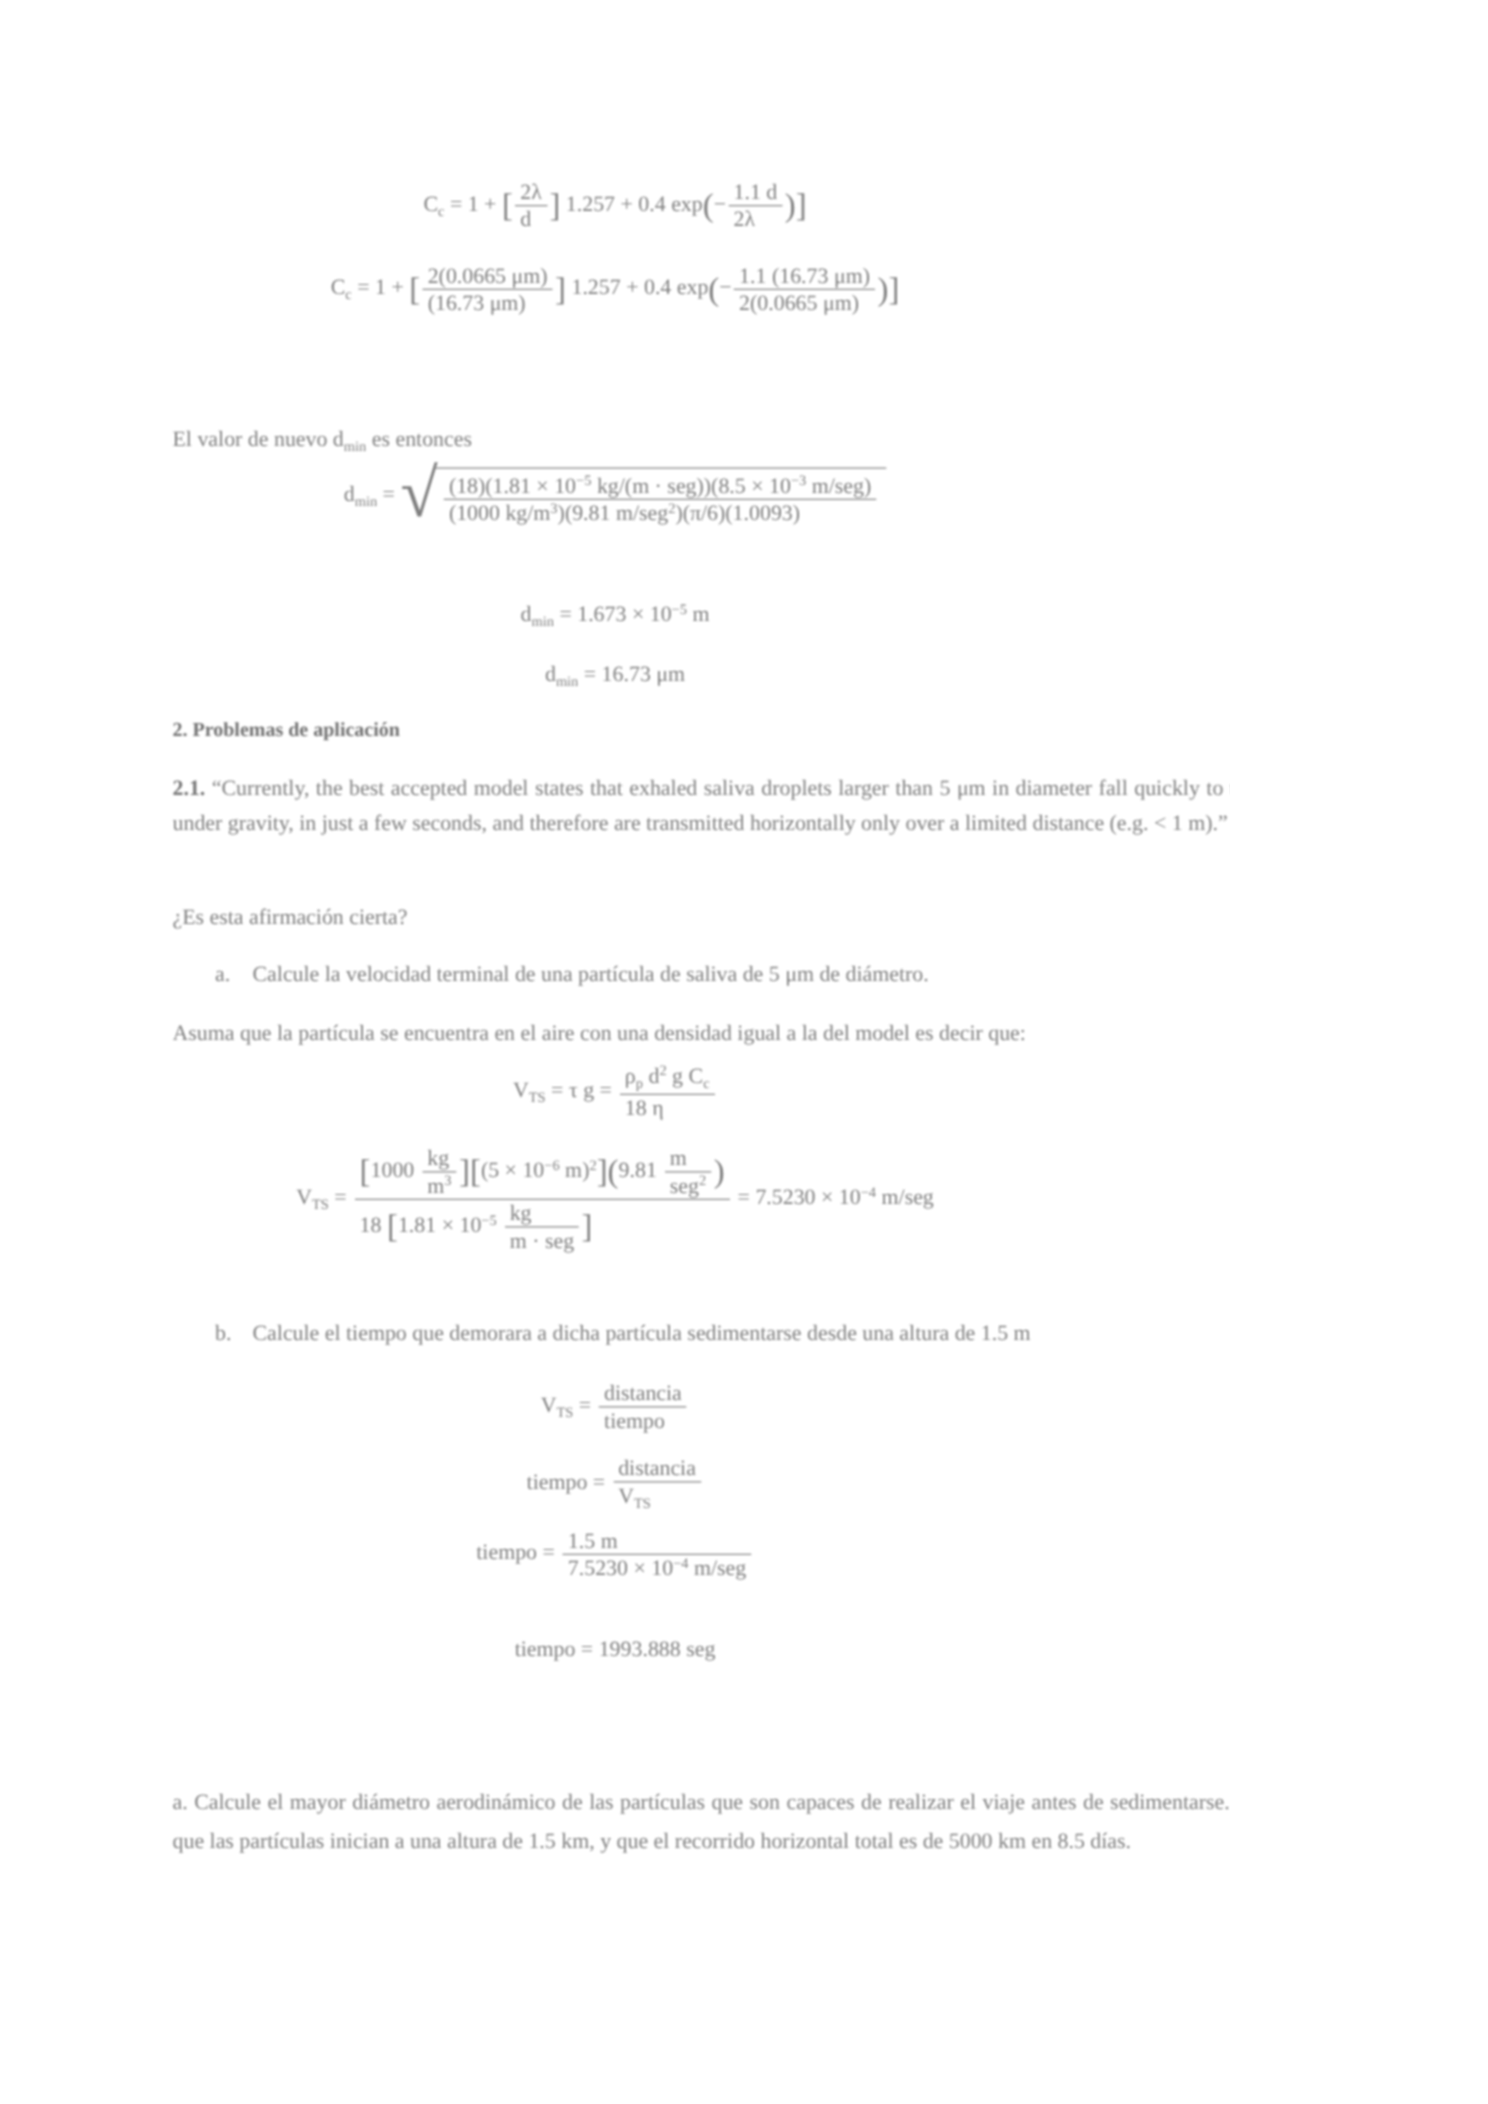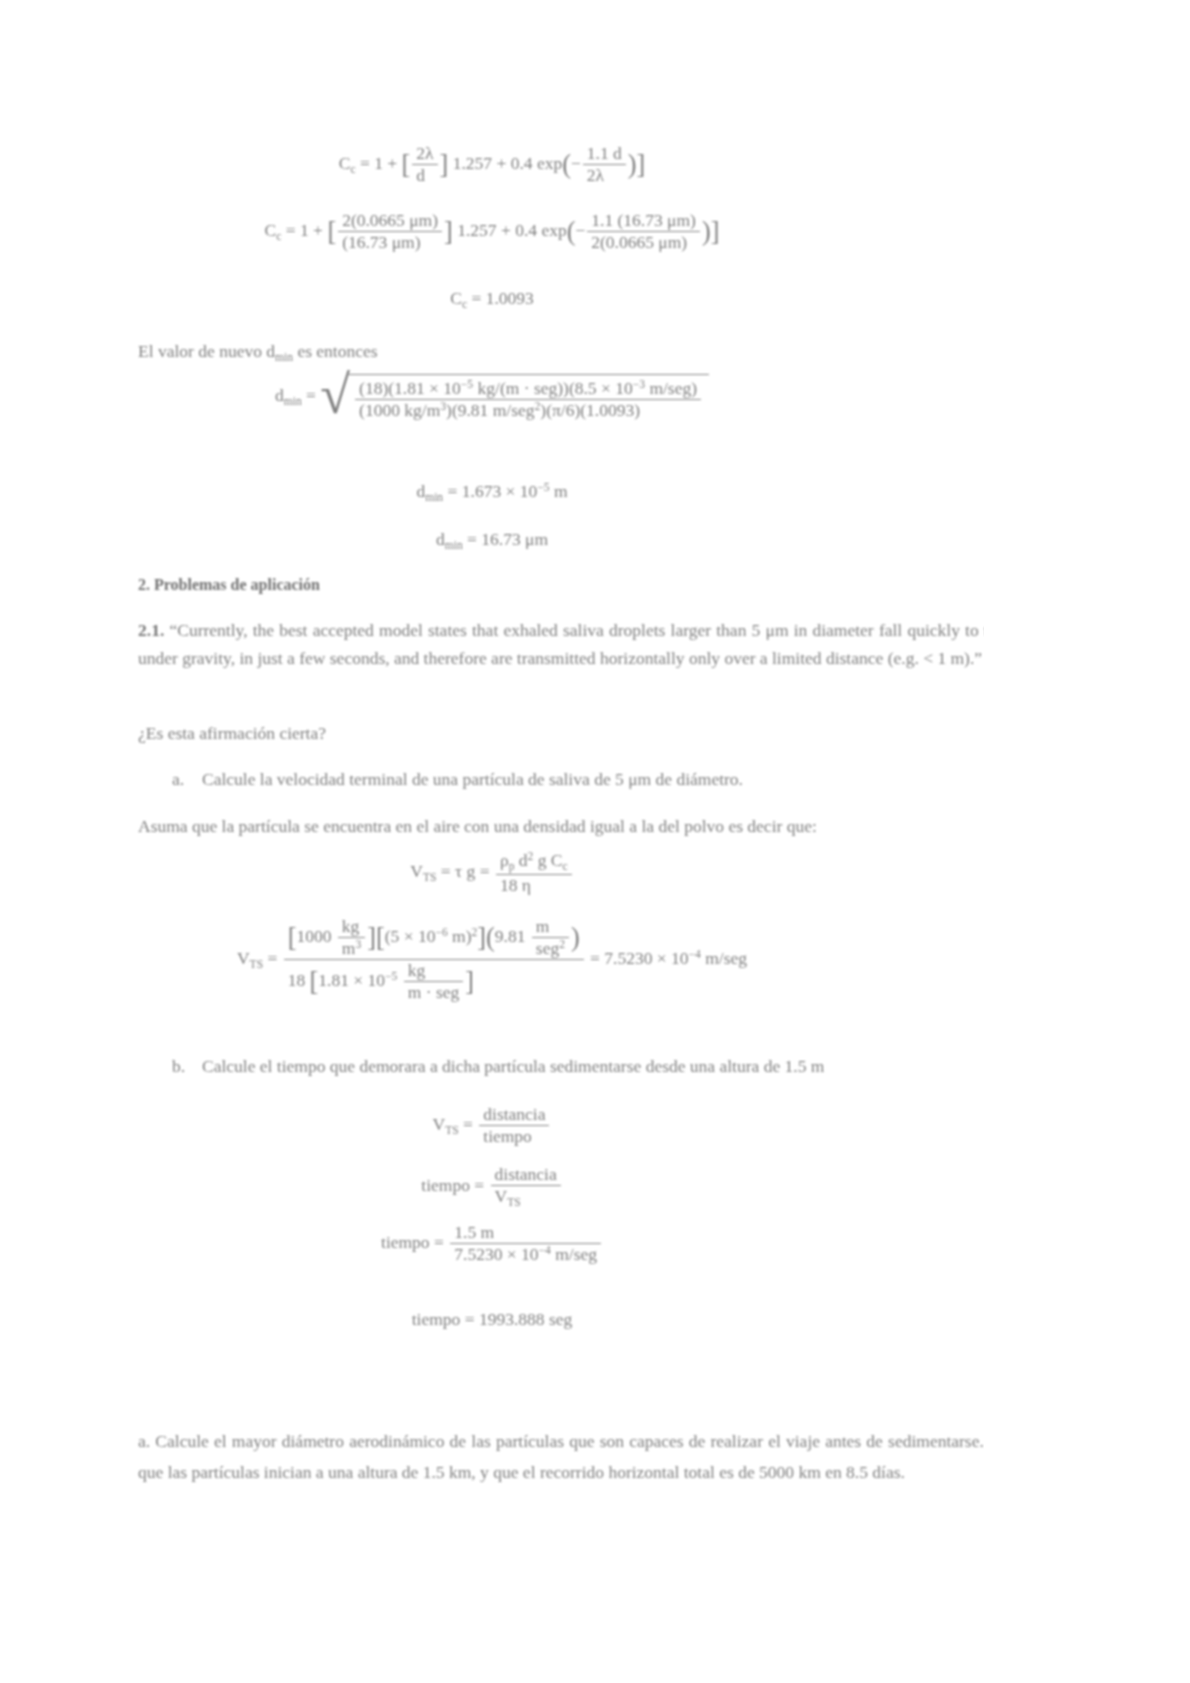--- a/index.html
+++ b/index.html
@@ -26,39 +26,38 @@
   .lh31{line-height:31px;}
 </style>
 </head>
 <body>
 
 <div id="page">
   <div id="content">
 
     <div class="block eq" style="top:143px"><span class="r">C</span><span class="sub">c</span><span class="r"> = 1 + </span><span class="br">[</span><span class="fr"><span class="n"><span class="r">2λ</span></span><span class="d"><span class="r">d</span></span></span><span class="br">]</span><span class="r"> 1.257 + 0.4 exp</span><span class="br">(</span><span class="r">−</span><span class="fr"><span class="n"><span class="r">1.1 d</span></span><span class="d"><span class="r">2λ</span></span></span><span class="br">)</span><span class="br">]</span></div>
     <div class="block eq" style="top:210px"><span class="r">C</span><span class="sub">c</span><span class="r"> = 1 + </span><span class="br">[</span><span class="fr"><span class="n"><span class="r">2(0.0665 μm)</span></span><span class="d"><span class="r">(16.73 μm)</span></span></span><span class="br">]</span><span class="r"> 1.257 + 0.4 exp</span><span class="br">(</span><span class="r">−</span><span class="fr"><span class="n"><span class="r">1.1 (16.73 μm)</span></span><span class="d"><span class="r">2(0.0665 μm)</span></span></span><span class="br">)</span><span class="br">]</span></div>
-    <div class="block eq" style="top:287px"><span class="r">C</span><span class="sub">c</span><span class="r"> = 1.0093</span></div>
 
     <div class="block" style="top:340px;left:138px"><span class="r">El valor de nuevo d</span><span class="sub">min</span><span class="r"> es entonces</span></div>
     <div class="block eq" style="top:372px"><span class="r">d</span><span class="sub">min</span><span class="r"> = </span><span class="sq">
           <span class="rad">√</span>
           <span class="sqc"><span class="fr"><span class="n"><span class="r">(18)(1.81 × 10</span><span class="sup">−5</span><span class="r"> kg/(m · seg))(8.5 × 10</span><span class="sup">−3</span><span class="r"> m/seg)</span></span><span class="d"><span class="r">(1000 kg/m</span><span class="sup">3</span><span class="r">)(9.81 m/seg</span><span class="sup">2</span><span class="r">)(π/6)(1.0093)</span></span></span></span>
         </span></div>
     <div class="block eq" style="top:480px"><span class="r">d</span><span class="sub">min</span><span class="r"> = 1.673 × 10</span><span class="sup">−5</span><span class="r"> m</span></div>
     <div class="block eq" style="top:528px"><span class="r">d</span><span class="sub">min</span><span class="r"> = 16.73 μm</span></div>
 
     <div class="block heading" style="top:574px;left:138px">2. Problemas de aplicación</div>
 
     <div class="block txt lh28" style="top:616px;left:138px;width:922px"><span class="b">2.1. </span><span class="r">“Currently, the best accepted model states that exhaled saliva droplets larger than 5 μm in diameter fall quickly to the ground under gravity, in just a few seconds, and therefore are transmitted horizontally only over a limited distance (e.g. &lt; 1 m).”</span></div>
     <div class="block" style="top:722px;left:138px">¿Es esta afirmación cierta?</div>
 
     <div class="block" style="top:768px;left:172px;width:860px">
       <span class="marker">a.</span><span>Calcule la velocidad terminal de una partícula de saliva de 5 μm de diámetro.</span>
     </div>
-    <div class="block txt" style="top:815px;left:138px;width:922px"><span class="r">Asuma que la partícula se encuentra en el aire con una densidad igual a la del polvo es decir que:</span></div>
+    <div class="block txt" style="top:815px;left:138px;width:922px"><span class="r">Asuma que la partícula se encuentra en el aire con una densidad igual a la del model es decir que:</span></div>
 
     <div class="block eq" style="top:850px"><span class="r">V</span><span class="sub">TS</span><span class="r"> = τ g = </span><span class="fr"><span class="n"><span class="r">ρ</span><span class="sub">p</span><span class="r"> d</span><span class="sup">2</span><span class="r"> g C</span><span class="sub">c</span></span><span class="d"><span class="r">18 η</span></span></span></div>
     <div class="block eq" style="top:916px"><span class="r">V</span><span class="sub">TS</span><span class="r"> = </span><span class="fr"><span class="n"><span class="br">[</span><span class="r">1000 </span><span class="fr"><span class="n"><span class="r">kg</span></span><span class="d"><span class="r">m</span><span class="sup">3</span></span></span><span class="br">]</span><span class="br">[</span><span class="r">(5 × 10</span><span class="sup">−6</span><span class="r"> m)</span><span class="sup">2</span><span class="br">]</span><span class="br">(</span><span class="r">9.81 </span><span class="fr"><span class="n"><span class="r">m</span></span><span class="d"><span class="r">seg</span><span class="sup">2</span></span></span><span class="br">)</span></span><span class="d"><span class="r">18 </span><span class="br">[</span><span class="r">1.81 × 10</span><span class="sup">−5</span><span class="r"> </span><span class="fr"><span class="n"><span class="r">kg</span></span><span class="d"><span class="r">m · seg</span></span></span><span class="br">]</span></span></span><span class="r"> = 7.5230 × 10</span><span class="sup">−4</span><span class="r"> m/seg</span></div>
 
     <div class="block" style="top:1055px;left:172px;width:860px">
       <span class="marker">b.</span><span>Calcule el tiempo que demorara a dicha partícula sedimentarse desde una altura de 1.5 m</span>
     </div>
 
     <div class="block eq" style="top:1104px"><span class="r">V</span><span class="sub">TS</span><span class="r"> = </span><span class="fr"><span class="n"><span class="r">distancia</span></span><span class="d"><span class="r">tiempo</span></span></span></div>
     <div class="block eq" style="top:1164px"><span class="r">tiempo = </span><span class="fr"><span class="n"><span class="r">distancia</span></span><span class="d"><span class="r">V</span><span class="sub">TS</span></span></span></div>

